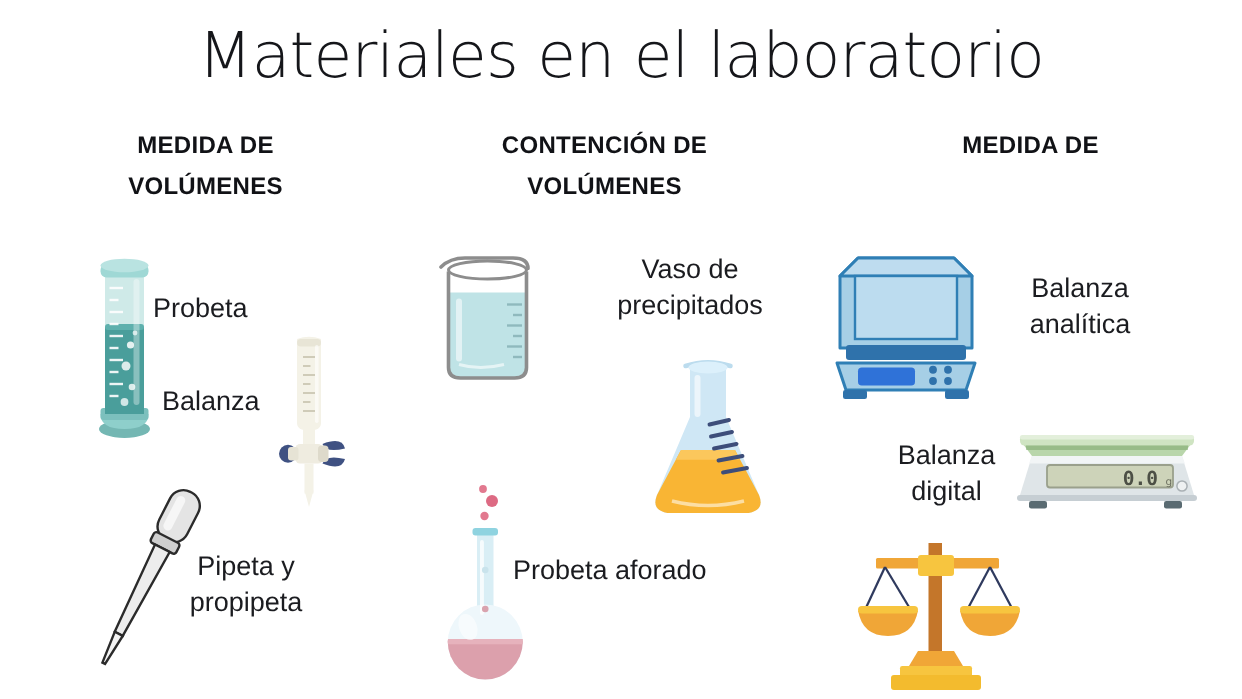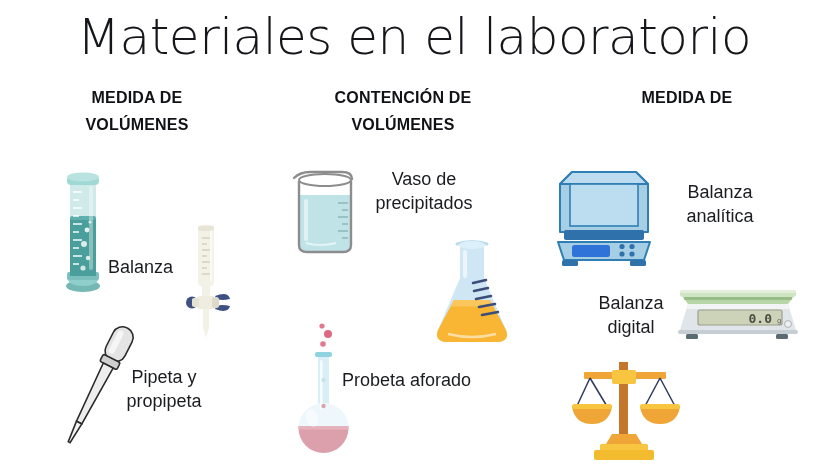--- a/index.html
+++ b/index.html
@@ -21,21 +21,21 @@
   }
 
   
   .poster-title {
     position: absolute;
     left: 0;
     top: 6px;
     width: 828px;
     text-align: center;
     font-family: "DejaVu Sans", sans-serif;
-    font-size: 50px;
+    font-size: 42px;
     font-weight: 300;
     letter-spacing: -0.5px;
     color: #15161a;
     line-height: 62px;
     white-space: nowrap;
   }
 
   
   .col-head {
     position: absolute;
@@ -61,21 +61,21 @@
     color: #1b1c20;
     line-height: 24px;
     text-align: center;
     white-space: pre-line;
   }
 
   .lbl-probeta      { left: 102px; top: 193px; width: 110px; text-align: left; }
   .lbl-bureta       { left: 108px; top: 255px; width: 110px; text-align: left; }
   .lbl-pipeta       { left: 100px; top: 365px; width: 128px; }
 
-  .lbl-vaso         { left: 352px; top: 167px; width: 144px; }
+  .lbl-vaso         { left: 352px; top: 167px; width: 144px; padding-left: 36px; }
   .lbl-erlen        { left: 318px; top: 279px; width: 124px; text-align: left; }
   .lbl-matraz       { left: 342px; top: 368px; width: 160px; text-align: left; }
 
   .lbl-analitica    { left: 660px; top: 180px; width: 120px; }
   .lbl-digital      { left: 576px; top: 291px; width: 110px; }
   .lbl-pesas        { left: 690px; top: 369px; width: 128px; }
 
   
   .fig { position: absolute; }
   .fig svg { display: block; overflow: visible; }
@@ -129,20 +129,21 @@
         <line x1="13" y1="96" x2="19" y2="96"></line>
       </g>
 
       <circle cx="27" cy="62" r="2.4" fill="#ffffff" opacity="0.85"></circle>
       <circle cx="24" cy="76" r="3" fill="#ffffff" opacity="0.8"></circle>
       <circle cx="28" cy="90" r="2.2" fill="#ffffff" opacity="0.8"></circle>
       <circle cx="23" cy="100" r="2.6" fill="#ffffff" opacity="0.75"></circle>
       <circle cx="30" cy="54" r="1.6" fill="#ffffff" opacity="0.7"></circle>
     </svg>
   </div>
+  <div class="label lbl-probeta">Probeta</div>
 
   <div class="fig" style="left:178px; top:222px;">
     <svg width="56" height="118" viewBox="0 0 56 118">
 
       <path d="M20 4 q8 -3 16 0 l0 56 q0 5 -8 5 q-8 0 -8 -5 z" fill="#f4f2e7"></path>
       <rect x="20" y="4" width="16" height="5" rx="2.5" fill="#e8e5d6"></rect>
 
       <g stroke="#cfcbb8" stroke-width="1.3">
         <line x1="24" y1="16" x2="32" y2="16"></line>
         <line x1="24" y1="22" x2="29" y2="22"></line>

